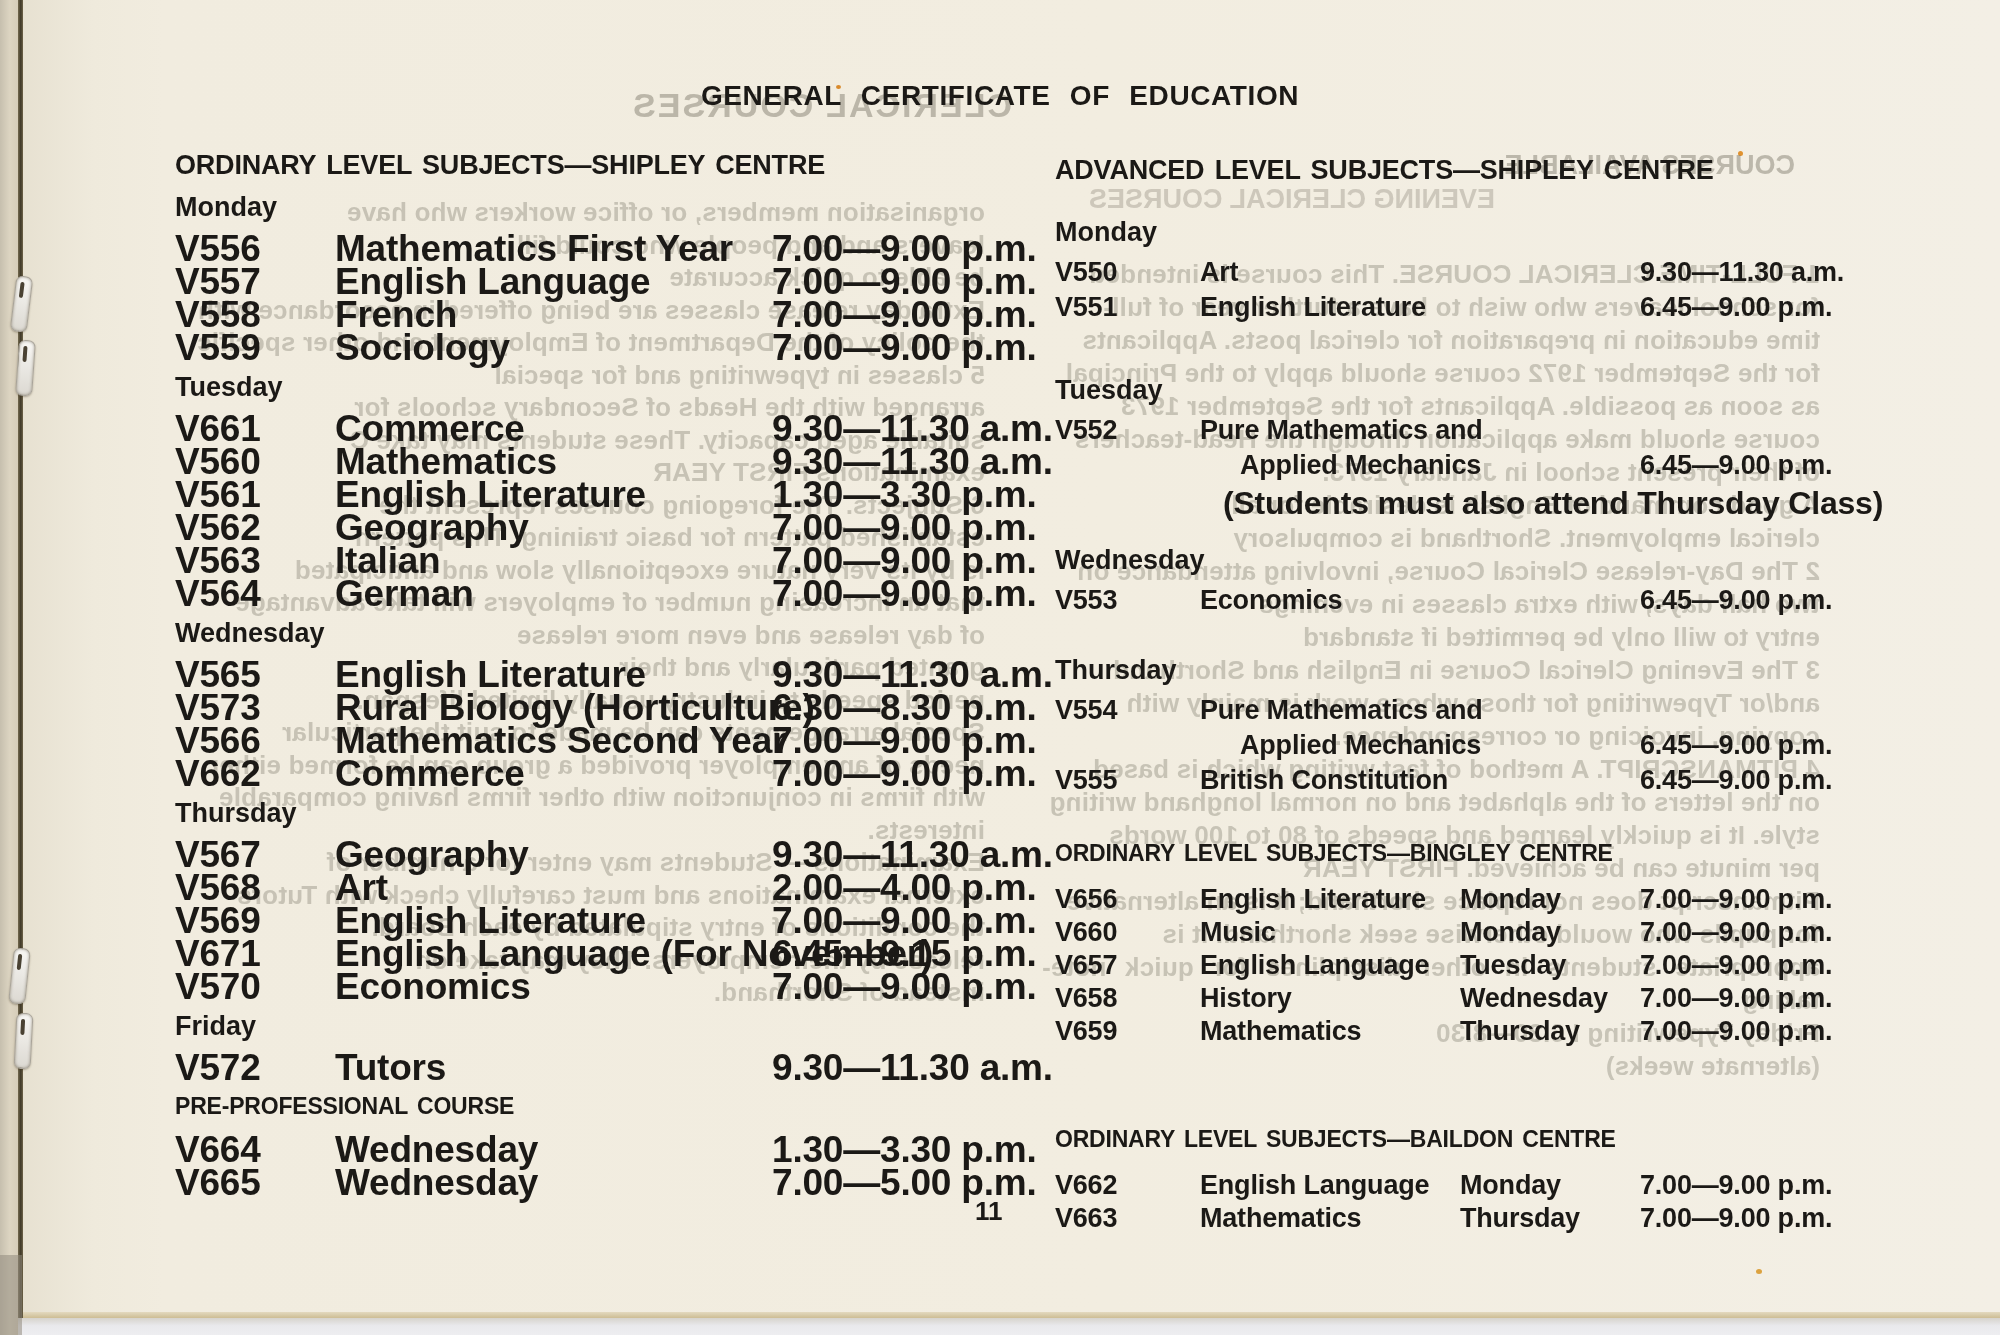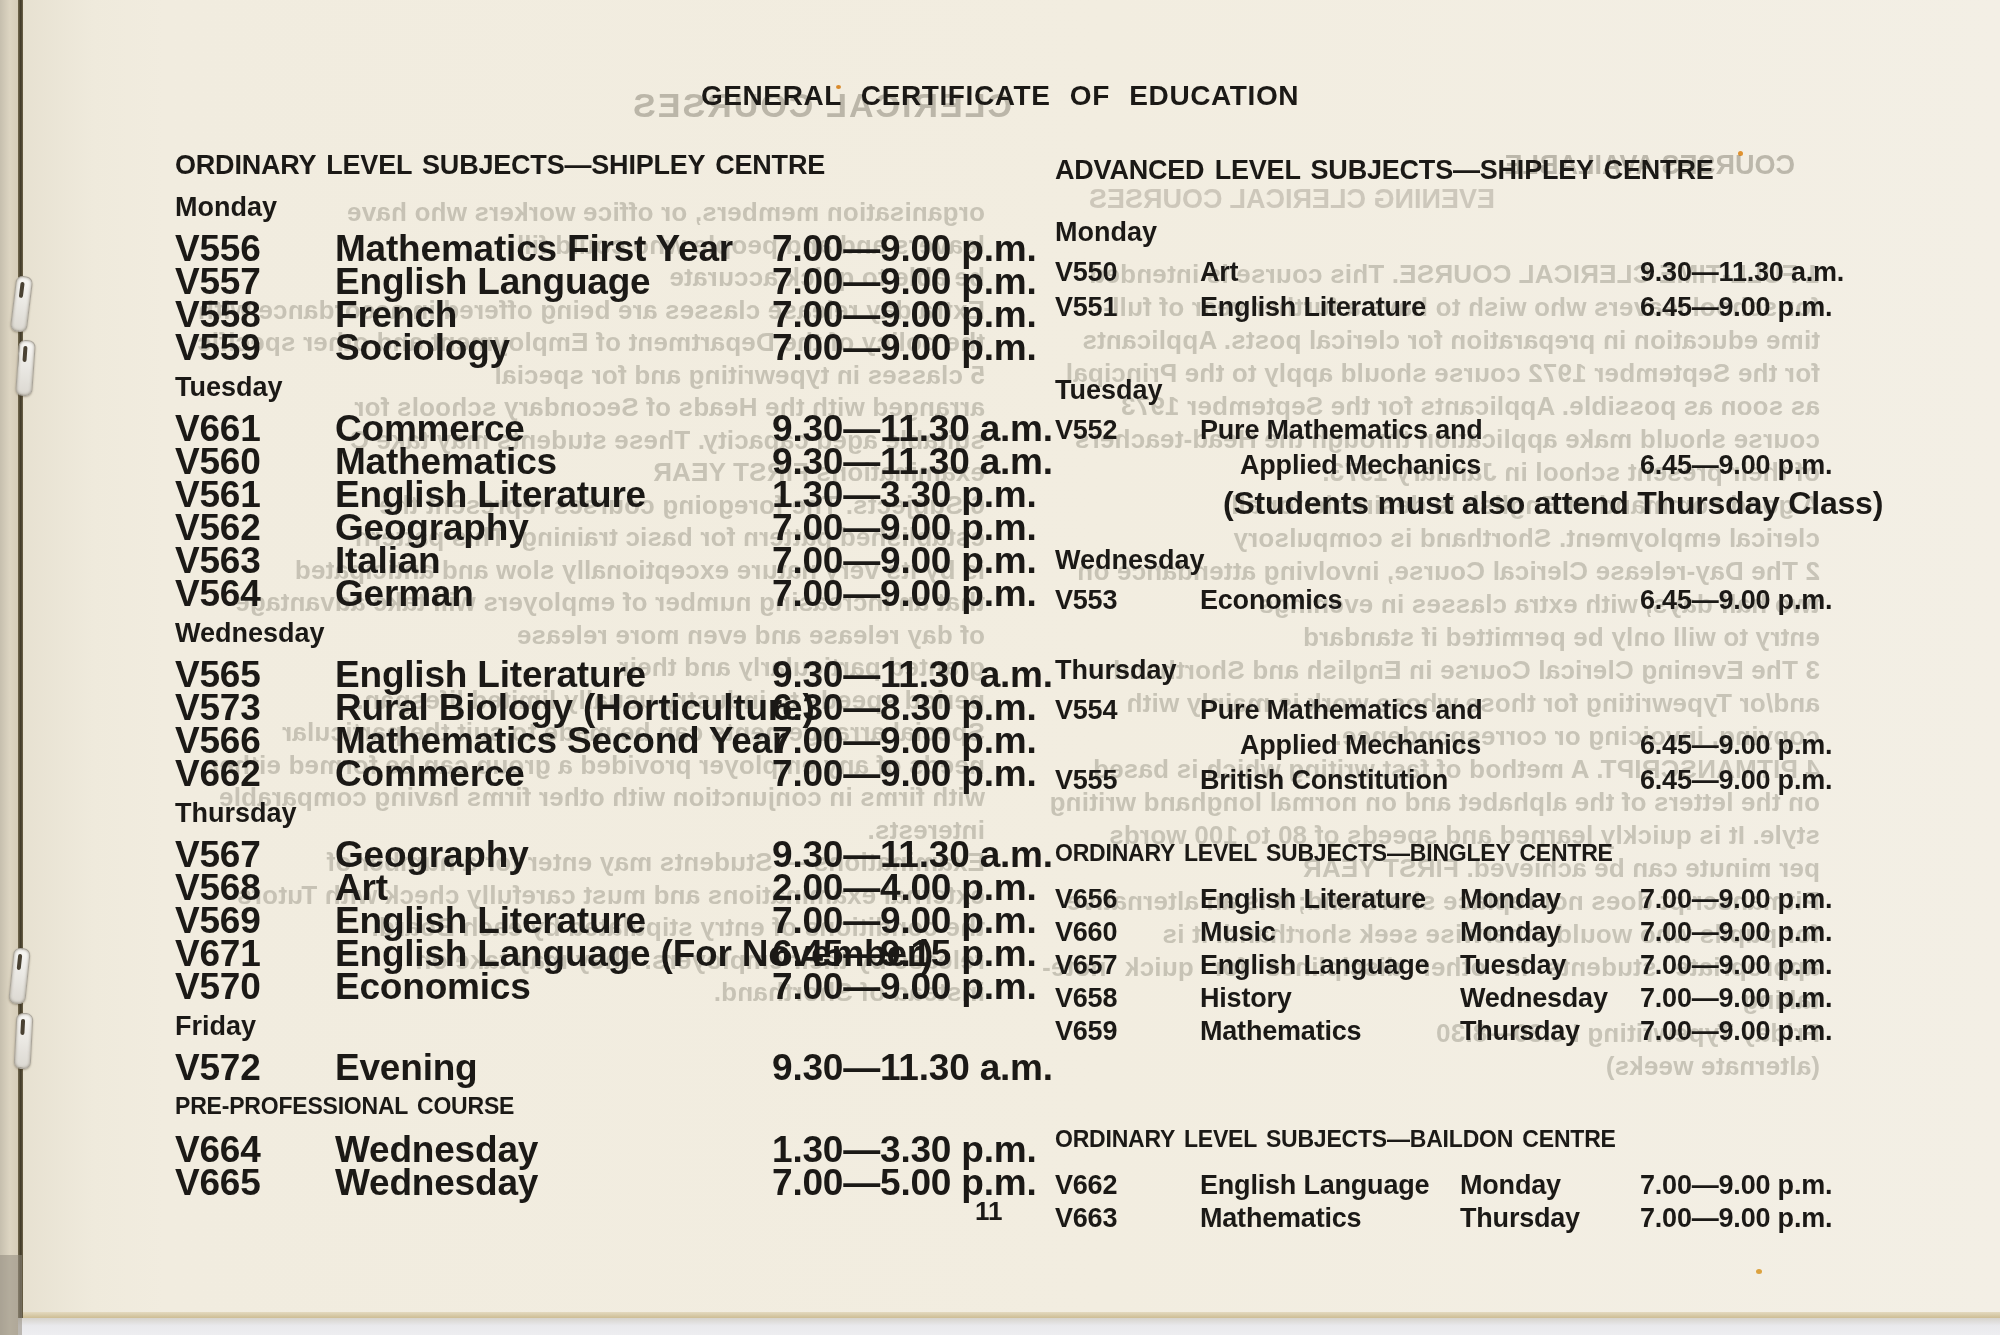--- a/index.html
+++ b/index.html
@@ -234,21 +234,21 @@
         <div class="row3l">
           <span class="cell code">V570</span>
           <span class="cell subject">Economics</span>
           <span class="cell time">7.00—9.00 p.m.</span>
         </div>
       </div>
       <div class="day-section">
         <div class="day-label">Friday</div>
         <div class="row3l">
           <span class="cell code">V572</span>
-          <span class="cell subject">Evening</span>
+          <span class="cell subject">Tutors</span>
           <span class="cell time">9.30—11.30 a.m.</span>
         </div>
       </div>
       <div class="sub-header" id="pre-prof-header">PRE-PROFESSIONAL COURSE</div>
       <div class="row3l">
         <span class="cell code">V664</span>
         <span class="cell subject">Wednesday</span>
         <span class="cell time">1.30—3.30 p.m.</span>
       </div>
       <div class="row3l">

